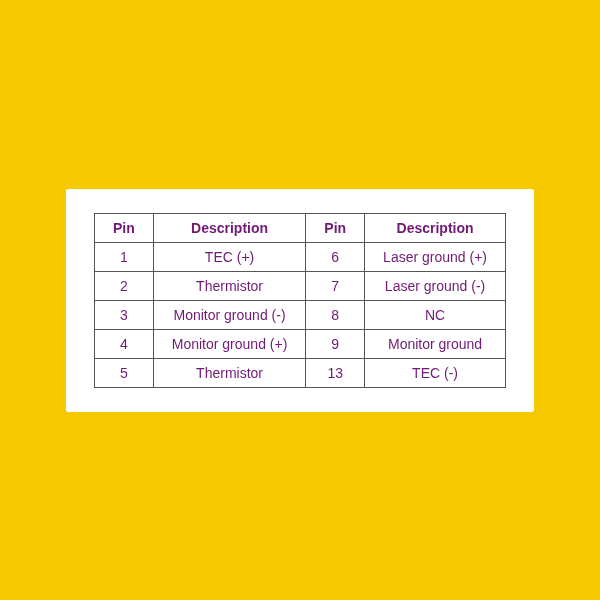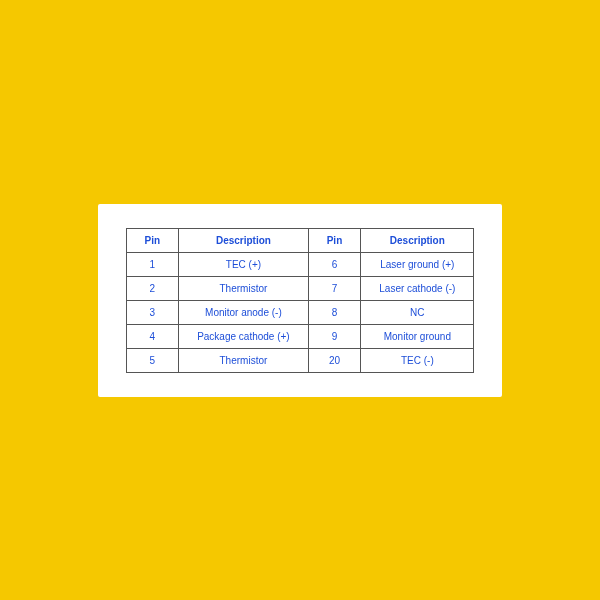--- a/index.html
+++ b/index.html
@@ -15,22 +15,22 @@
     }
 
     .card {
       background-color: #ffffff;
       padding: 24px 28px;
       border-radius: 2px;
     }
 
     table {
       border-collapse: collapse;
-      font-size: 10px;
-      color: #1d4ed8;
+      font-size: 14px;
+      color: #701a75;
     }
 
     table th, table td {
       border: 1px solid #555;
       padding: 6px 18px;
       text-align: center;
     }
 
     table thead th {
       font-weight: bold;
@@ -58,35 +58,35 @@
     <tr>
           <td>1</td>
           <td>TEC (+)</td>
           <td>6</td>
           <td>Laser ground (+)</td>
         </tr>
         <tr>
           <td>2</td>
           <td>Thermistor</td>
           <td>7</td>
-          <td>Laser cathode (-)</td>
+          <td>Laser ground (-)</td>
         </tr>
         <tr>
           <td>3</td>
-          <td>Monitor anode (-)</td>
+          <td>Monitor ground (-)</td>
           <td>8</td>
           <td>NC</td>
         </tr>
         <tr>
           <td>4</td>
-          <td>Package cathode (+)</td>
+          <td>Monitor ground (+)</td>
           <td>9</td>
           <td>Monitor ground</td>
         </tr>
         <tr>
           <td>5</td>
           <td>Thermistor</td>
-          <td>20</td>
+          <td>13</td>
           <td>TEC (-)</td>
         </tr>
       </tbody>
   </table>
 </div>
 
 </body></html>

